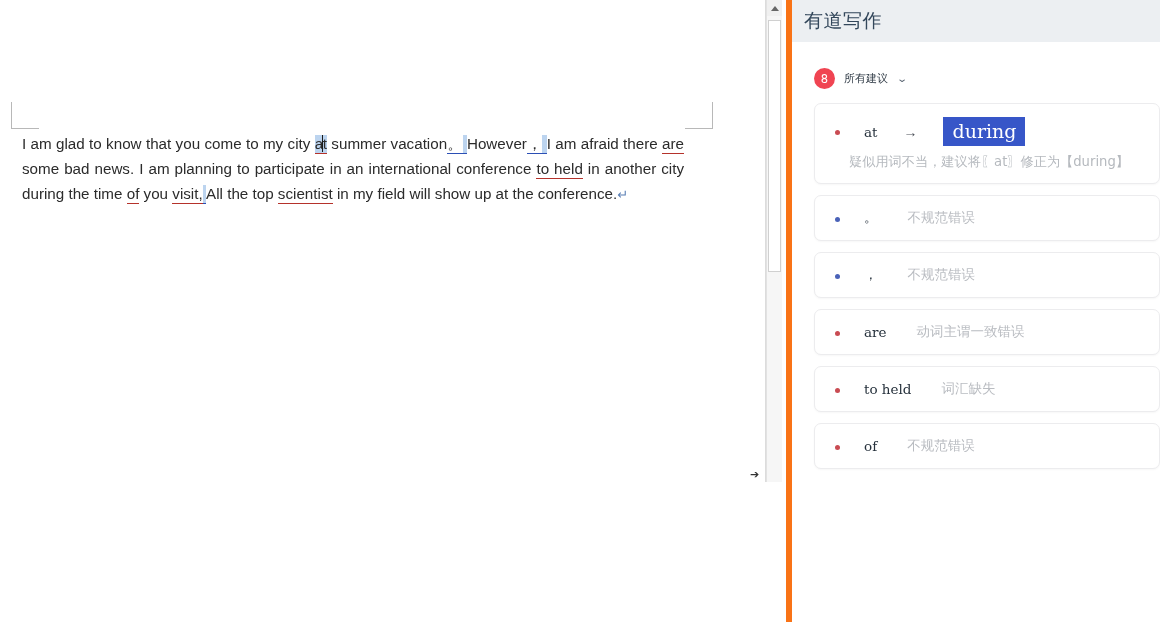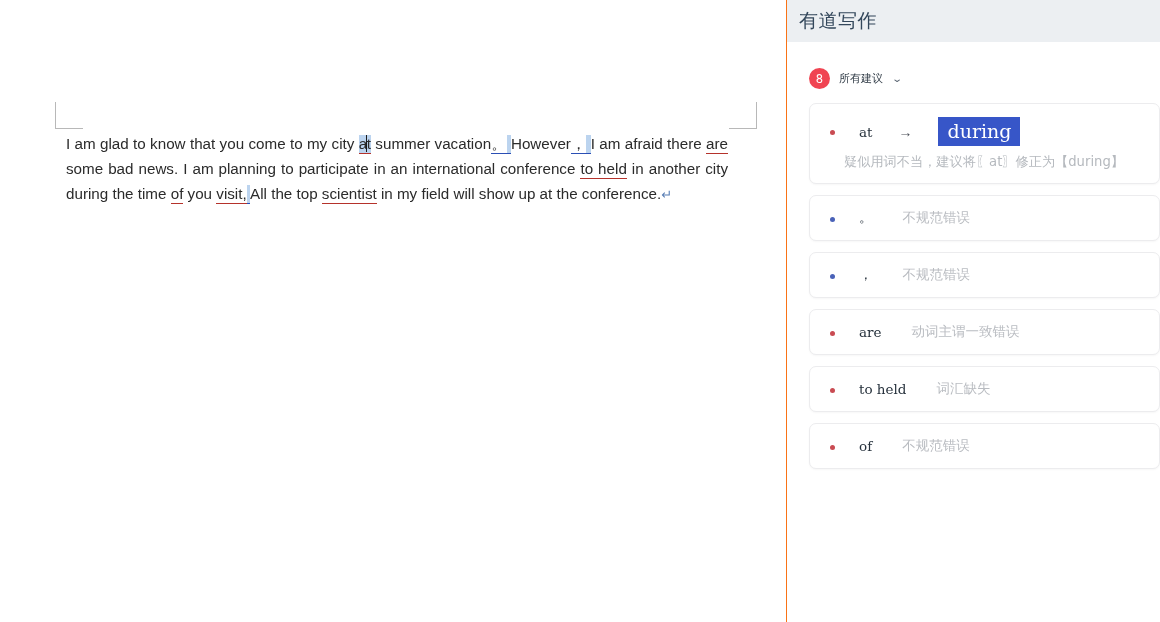--- a/index.html
+++ b/index.html
@@ -23,21 +23,20 @@
 
   
   #editor-pane {
     position: absolute;
     left: 0;
     top: 0;
     width: 782px;
     height: 482px;
     background: #ffffff;
     overflow: hidden;
-    margin-left: 44px;
   }
 
   .doc-page {
     position: absolute;
     left: 0;
     top: 0;
     width: 766px;
     height: 604px;
     background: #ffffff;
     border-right: 1px solid #dcdcdc;
@@ -208,21 +207,21 @@
   }
 
   
   #panel {
     position: absolute;
     left: 786px;
     top: 0;
     width: 374px;
     height: 622px;
     background: #f7f7f8;
-    border-left: 1px solid #f97316;
+    border-left: 6px solid #f97316;
     box-sizing: border-box;
     overflow: hidden;
   }
 
   .panel-header {
     height: 42px;
     background: #eceff2;
     display: flex;
     align-items: center;
     padding-left: 12px;

